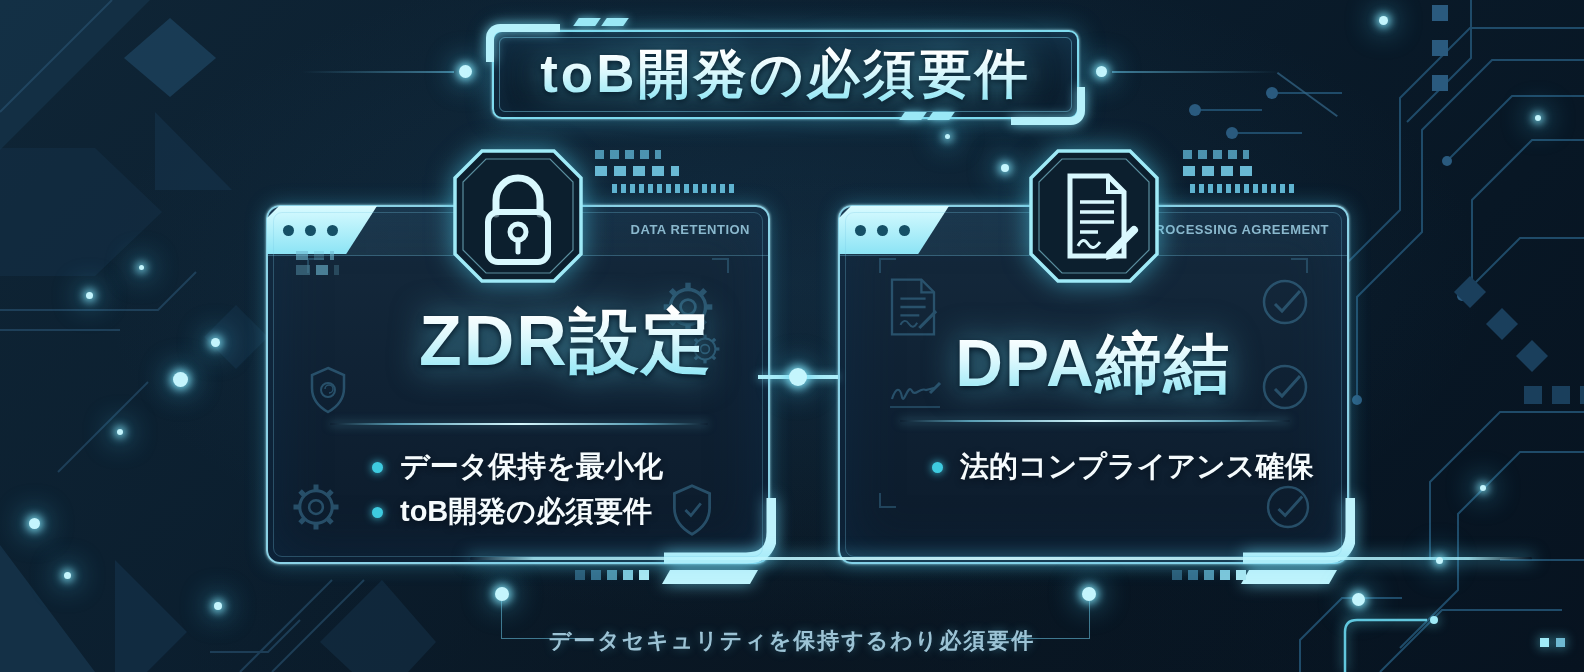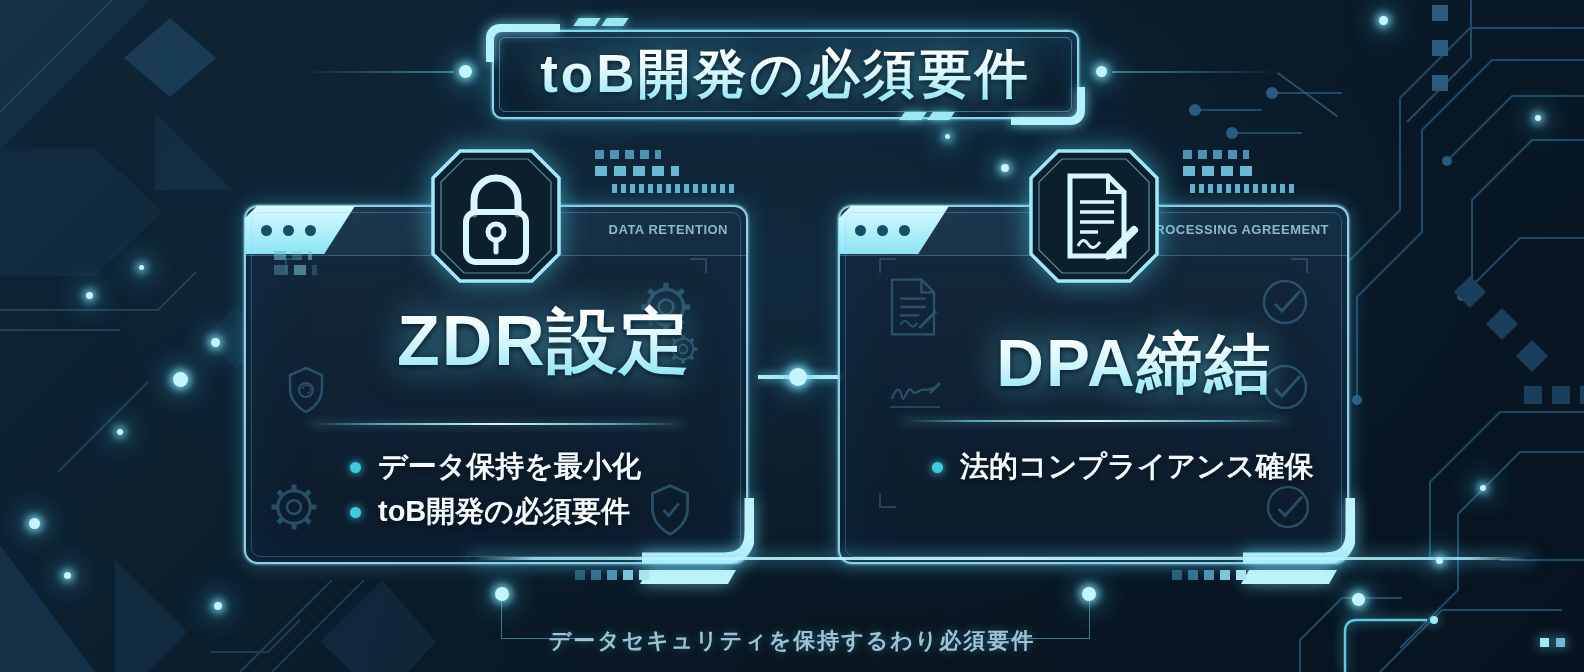--- a/index.html
+++ b/index.html
@@ -44,37 +44,37 @@
   .conn.r{left:1112px;top:71px;width:168px;background:linear-gradient(90deg,#3f7b96,rgba(63,123,150,0));}
   .conn.diag{left:1278px;top:72px;width:74px;background:#35688a;transform:rotate(36deg);transform-origin:0 0;opacity:.7;}
 
   
   .card{position:absolute;top:205px;height:355px;z-index:2;border-radius:14px;
     background:linear-gradient(180deg,#152a3d 0%,#0f2133 55%,#0c1b2b 100%);
     border:2px solid rgba(150,225,245,.92);
     box-shadow:0 0 20px rgba(70,190,225,.38),0 0 3px rgba(200,248,255,.85),inset 0 0 55px rgba(15,50,80,.55);}
   .card::after{content:"";position:absolute;inset:5px;border:1px solid rgba(120,200,230,.28);
     border-radius:9px;pointer-events:none;}
-  .card.left{left:244px;width:500px;}
+  .card.left{left:266px;width:500px;}
   .card.right{left:838px;width:507px;}
   .card-header{position:absolute;left:0;right:0;top:0;height:48px;border-radius:12px 12px 0 0;
     background:linear-gradient(90deg,rgba(95,175,205,.12),rgba(95,175,205,.03));
     border-bottom:1px solid rgba(120,200,230,.3);}
   .chrome-tab{position:absolute;left:-1px;top:-1px;width:110px;height:48px;
     background:linear-gradient(180deg,#d9fbff,#8ce4f5);
     clip-path:polygon(0 12px,12px 0,100% 0,72% 100%,0 100%);
     display:flex;align-items:center;gap:11px;padding-left:16px;box-sizing:border-box;
     box-shadow:0 0 14px rgba(140,228,245,.7);}
   .cdot{width:11px;height:11px;border-radius:50%;background:#155066;}
   .card-tag{position:absolute;right:18px;top:15px;font-size:13px;font-weight:700;color:#8ab8cd;
     letter-spacing:.5px;white-space:nowrap;}
   .card-title{position:absolute;left:0;width:100%;text-align:center;margin:0;
     font-weight:800;white-space:nowrap;}
   .card.left .card-title{top:88px;font-size:70px;letter-spacing:2px;margin-left:48px;}
-  .card.right .card-title{top:112px;font-size:66px;letter-spacing:2px;padding-left:41px;}
+  .card.right .card-title{top:112px;font-size:66px;letter-spacing:2px;}
   .card-subtitle{position:absolute;left:0;top:158px;width:100%;text-align:center;
     font-size:52px;font-weight:800;letter-spacing:1px;white-space:nowrap;}
   .divider{position:absolute;height:2px;border-radius:2px;
     background:linear-gradient(90deg,rgba(120,210,235,0),rgba(120,210,235,.7) 18%,#d7f8fe 50%,rgba(120,210,235,.7) 82%,rgba(120,210,235,0));
     box-shadow:0 0 10px rgba(120,215,240,.55);}
   .card.left .divider{left:62px;top:216px;width:378px;}
   .card.right .divider{left:60px;top:213px;width:390px;}
   .bullets{position:absolute;top:232px;margin:8px;padding:0;list-style:none;}
   .card.left .bullets{left:96px;}
   .card.right .bullets{left:84px;}

